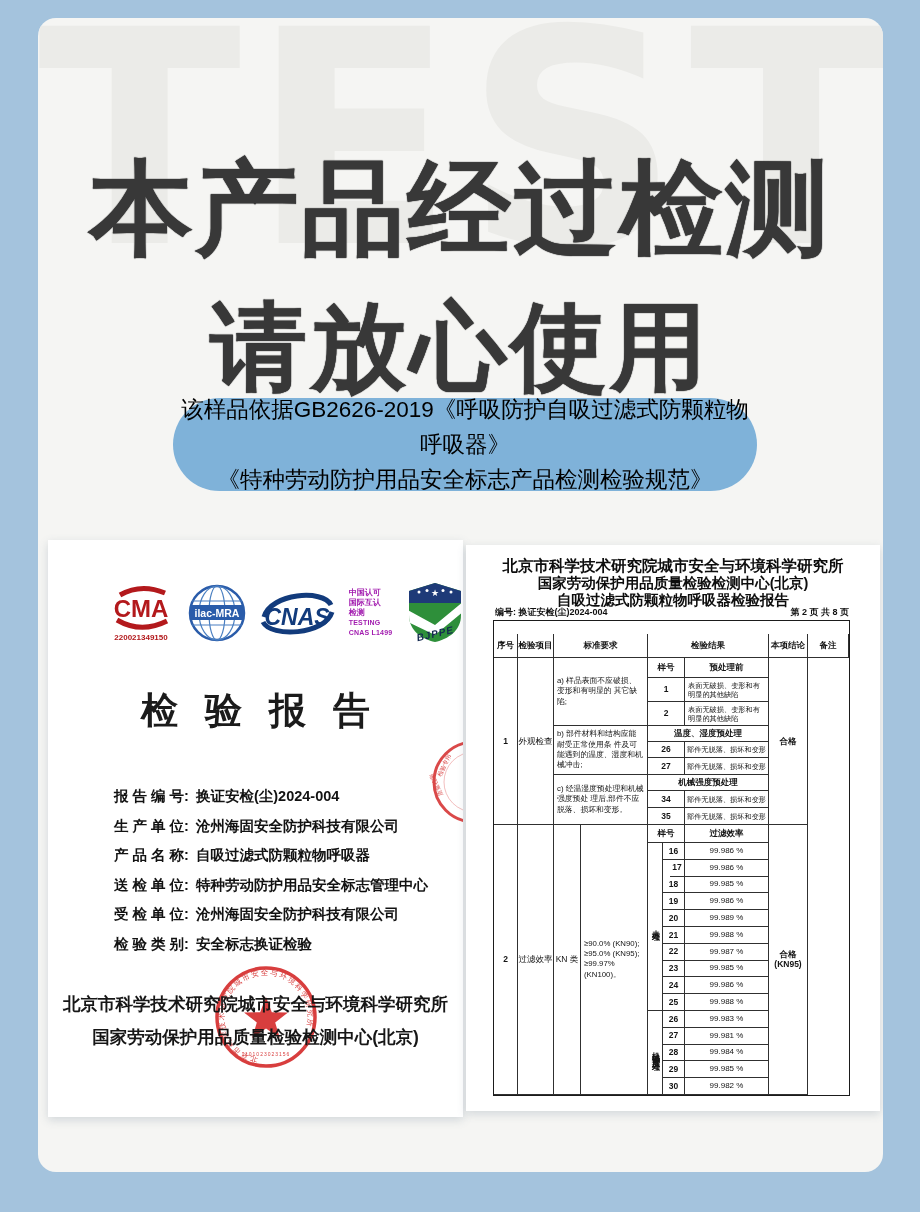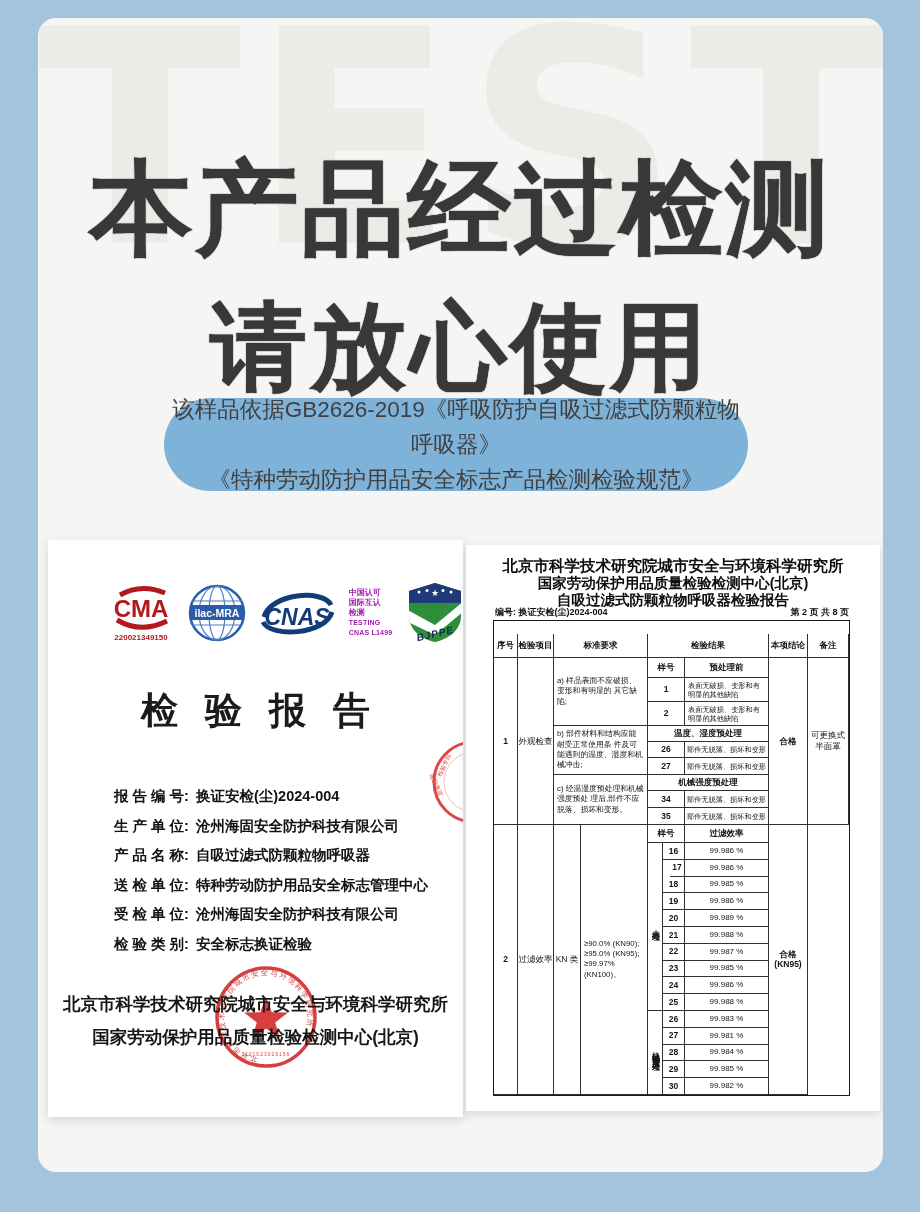--- a/index.html
+++ b/index.html
@@ -9,23 +9,23 @@
          border-radius:18px;overflow:hidden;}
   
   .watermark{position:absolute;top:-52px;left:0;width:100%;text-align:center;
              font-family:"DejaVu Sans",sans-serif;font-weight:bold;font-size:298px;
              letter-spacing:10px;color:#ebebe8;user-select:none;z-index:0;}
   
   .hero{position:absolute;top:123px;left:0;width:100%;text-align:center;z-index:1;color:#383838;}
   .hero-l1{font-size:103px;font-weight:900;letter-spacing:3px;text-shadow:0 0 1px #383838,0 0 1px #383838;}
   .hero-l2{font-size:96px;font-weight:900;margin-top:4px;letter-spacing:4px;text-shadow:0 0 1px #383838,0 0 1px #383838;}
   
-  .banner{position:absolute;left:126px;top:380px;width:584px;height:93px;background:#7fb2d9;
+  .banner{position:absolute;left:135px;top:380px;width:584px;height:93px;background:#7fb2d9;
           border-radius:47px;display:flex;flex-direction:column;justify-content:center;align-items:center;
-          color:#404040;font-size:22.5px;line-height:35px;z-index:1;text-align:center;}
+          color:#000000;font-size:22.5px;line-height:35px;z-index:1;text-align:center;}
   
   .card{position:absolute;background:#ffffff;box-shadow:0 3px 9px rgba(70,95,120,.20);z-index:1;}
   .card-left{left:10px;top:522px;width:415px;height:577px;overflow:hidden;}
   .card-right{left:428px;top:527px;width:414px;height:566px;}
   
   .logos{position:absolute;left:60px;top:38px;width:356px;height:70px;display:flex;
          align-items:center;justify-content:space-between;}
   .accred{font-weight:bold;color:#a21caf;line-height:10px;}
   .accred .zh{font-size:8px;}
   .accred .en{font-size:7px;letter-spacing:.2px;}
@@ -201,22 +201,20 @@
         <div class="cell bold" style="grid-area:7/5/8/7">26</div>
         <div class="cell small nowrap" style="grid-area:7/7/8/8">部件无脱落、损坏和变形</div>
         <div class="cell bold" style="grid-area:8/5/9/7">27</div>
         <div class="cell small nowrap" style="grid-area:8/7/9/8">部件无脱落、损坏和变形</div>
         <div class="cell bold" style="grid-area:9/5/10/8">机械强度预处理</div>
         <div class="cell bold" style="grid-area:10/5/11/7">34</div>
         <div class="cell small nowrap" style="grid-area:10/7/11/8">部件无脱落、损坏和变形</div>
         <div class="cell bold" style="grid-area:11/5/12/7">35</div>
         <div class="cell small nowrap" style="grid-area:11/7/12/8">部件无脱落、损坏和变形</div>
         <div class="cell bold" style="grid-area:3/8/12/9">合格</div>
-        <div class="cell pre" style="grid-area:3/9/12/10">可更换式
-半面罩</div>
 
         <div class="cell bold" style="grid-area:12/1/28/2">2</div>
         <div class="cell nowrap" style="grid-area:12/2/28/3">过滤效率</div>
         <div class="cell" style="grid-area:12/3/28/4">KN 类</div>
         <div class="cell left req pre" style="grid-area:12/4/28/5">≥90.0% (KN90);
 ≥95.0% (KN95);
 ≥99.97% (KN100)。</div>
         <div class="cell bold" style="grid-area:12/5/13/7">样号</div>
         <div class="cell bold" style="grid-area:12/7/13/8">过滤效率</div>
         <div class="cell vert" style="grid-area:13/5/23/6">未处理</div>

